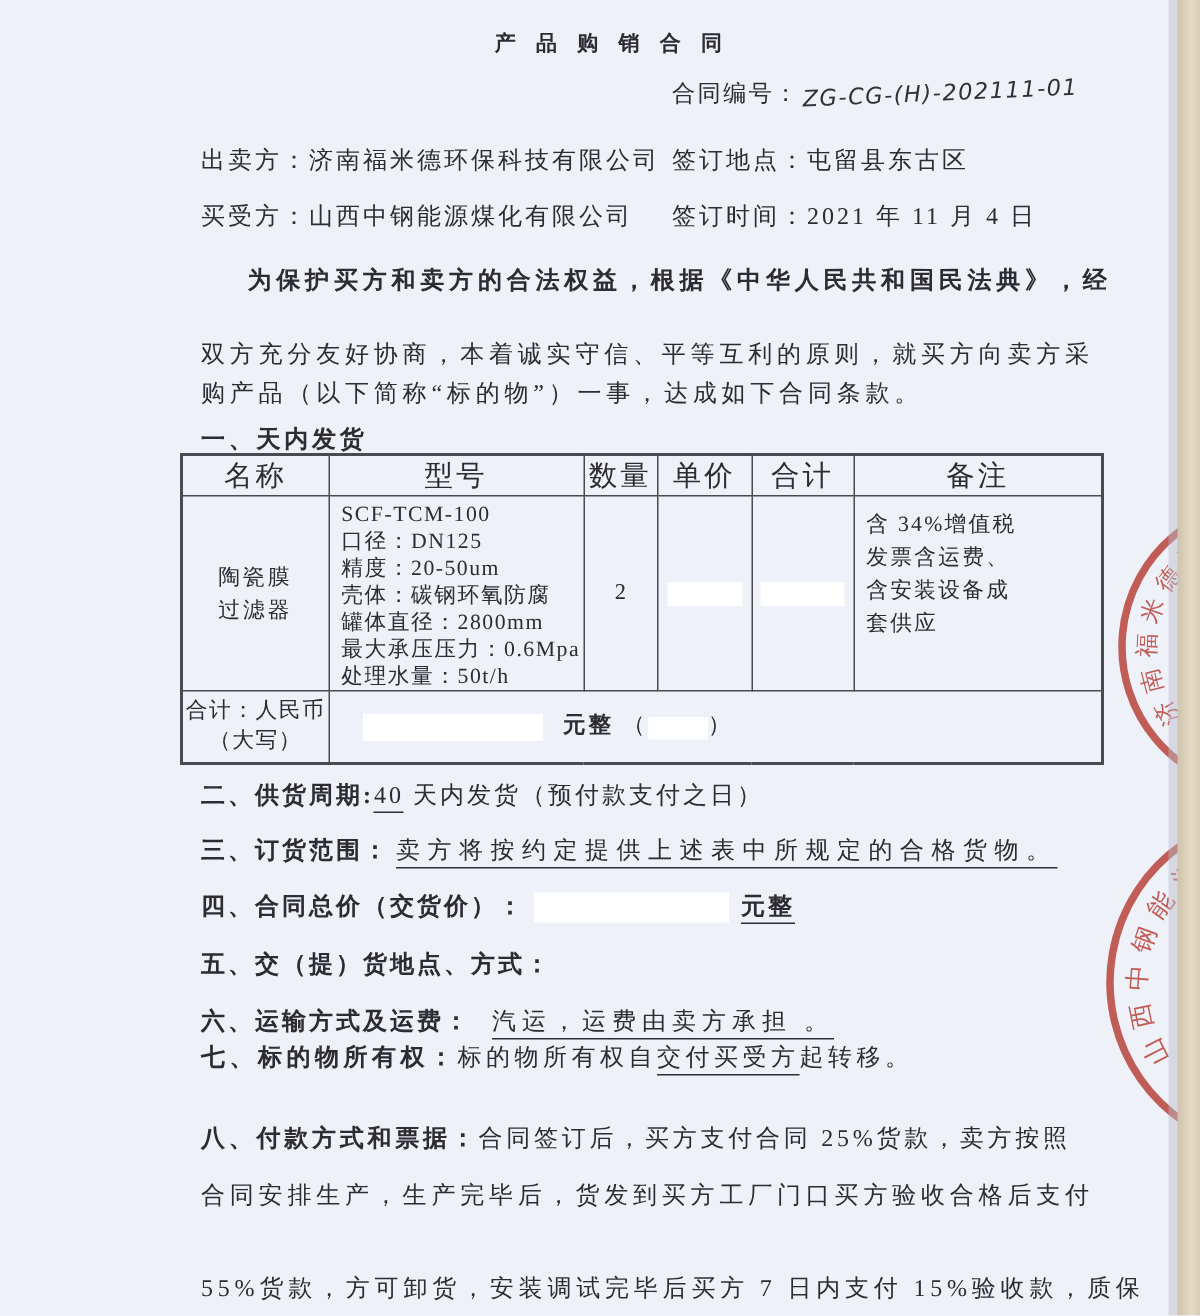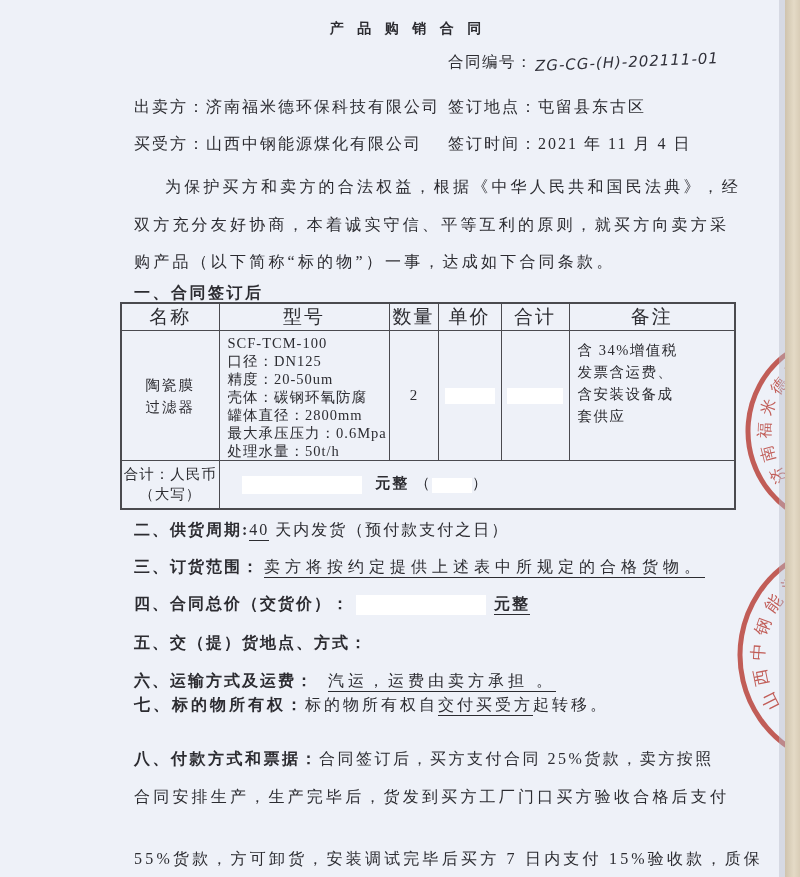--- a/index.html
+++ b/index.html
@@ -67,25 +67,25 @@
 
   <div class="party-row" style="top:97px;">
     <span>出卖方：</span><span>济南福米德环保科技有限公司</span>
     <span class="party-right"><span>签订地点：</span><span>屯留县东古区</span></span>
   </div>
   <div class="party-row" style="top:134px;">
     <span>买受方：</span><span>山西中钢能源煤化有限公司</span>
     <span class="party-right"><span>签订时间：</span><span>2021 年 11 月 4 日</span></span>
   </div>
 
-  <div class="line preamble indent" style="top:177px;">为保护买方和卖方的合法权益，根据《中华人民共和国民法典》，经</div>
-  <div class="line preamble" style="top:215px;">双方充分友好协商，本着诚实守信、平等互利的原则，就买方向卖方采</div>
+  <div class="line preamble indent" style="top:177px;font-weight:bold;">为保护买方和卖方的合法权益，根据《中华人民共和国民法典》，经</div>
+  <div class="line preamble" style="top:226px;">双方充分友好协商，本着诚实守信、平等互利的原则，就买方向卖方采</div>
   <div class="line preamble" style="top:252px;">购产品（以下简称“标的物”）一事，达成如下合同条款。</div>
 
-  <div class="line b" style="top:283px;letter-spacing:2.5px;">一、合同签订后</div>
+  <div class="line b" style="top:283px;letter-spacing:2.5px;">一、天内发货</div>
 
   <table class="spec-table">
     <colgroup>
       <col style="width:98px;">
         <col style="width:170px;">
         <col style="width:49px;">
       <col style="width:63px;">
         <col style="width:68px;">
         <col style="width:166px;">
     </colgroup>

